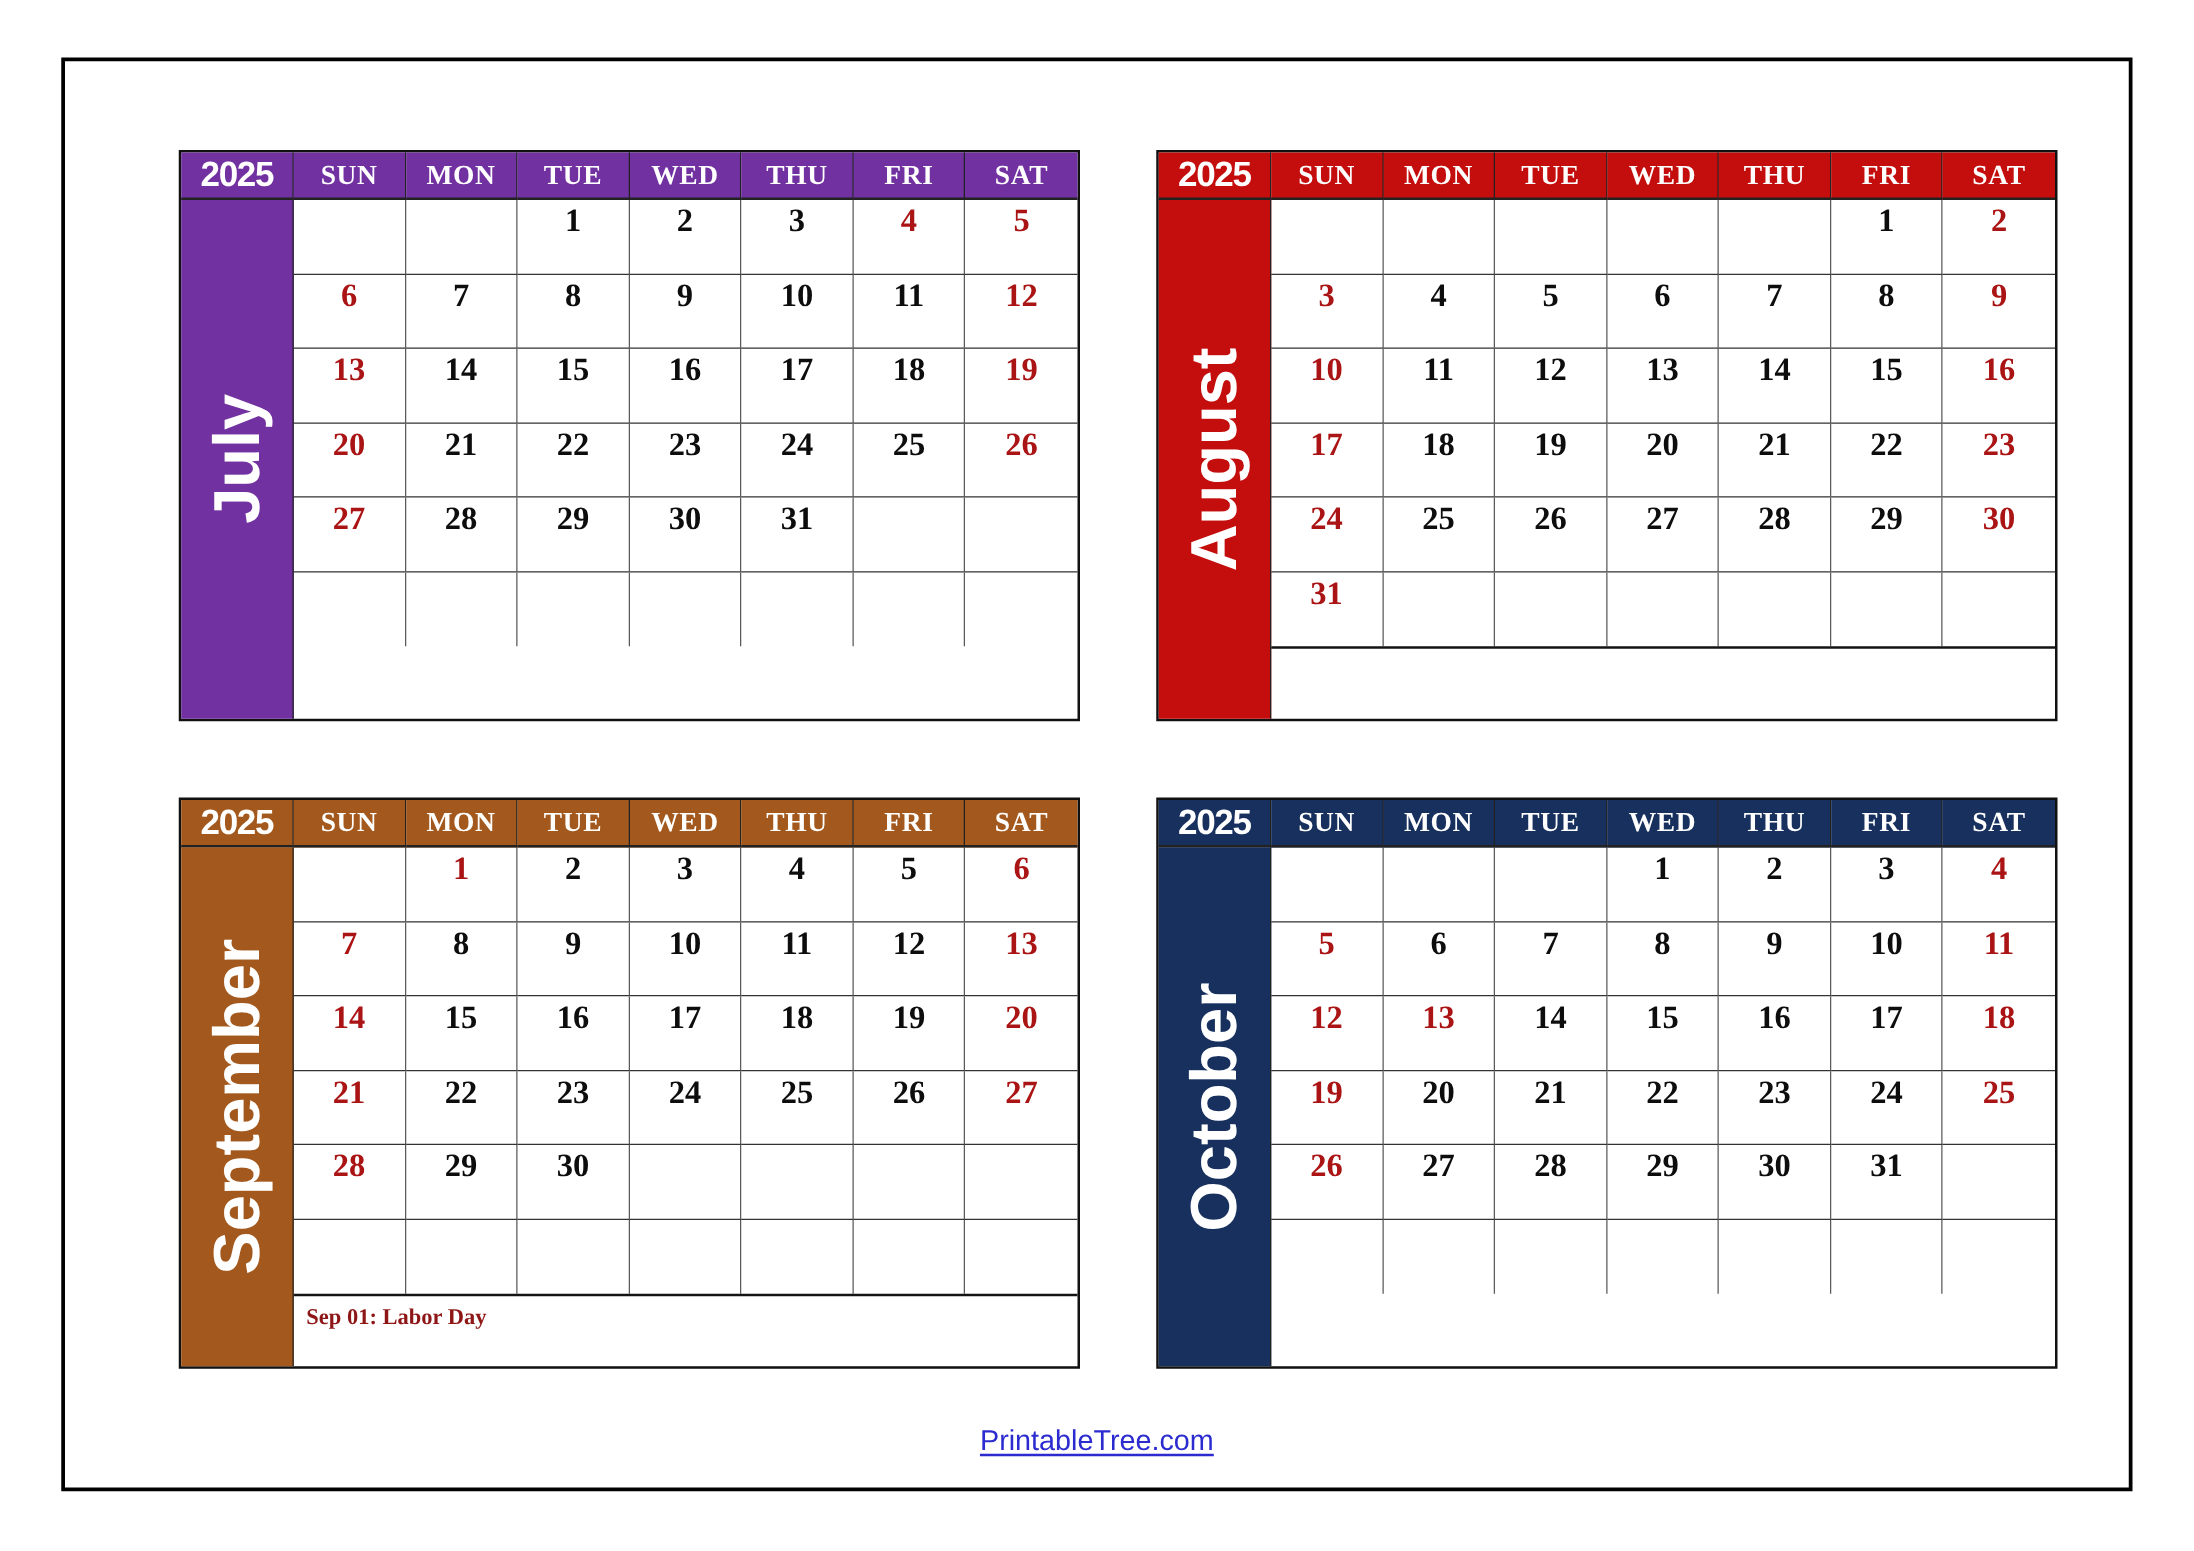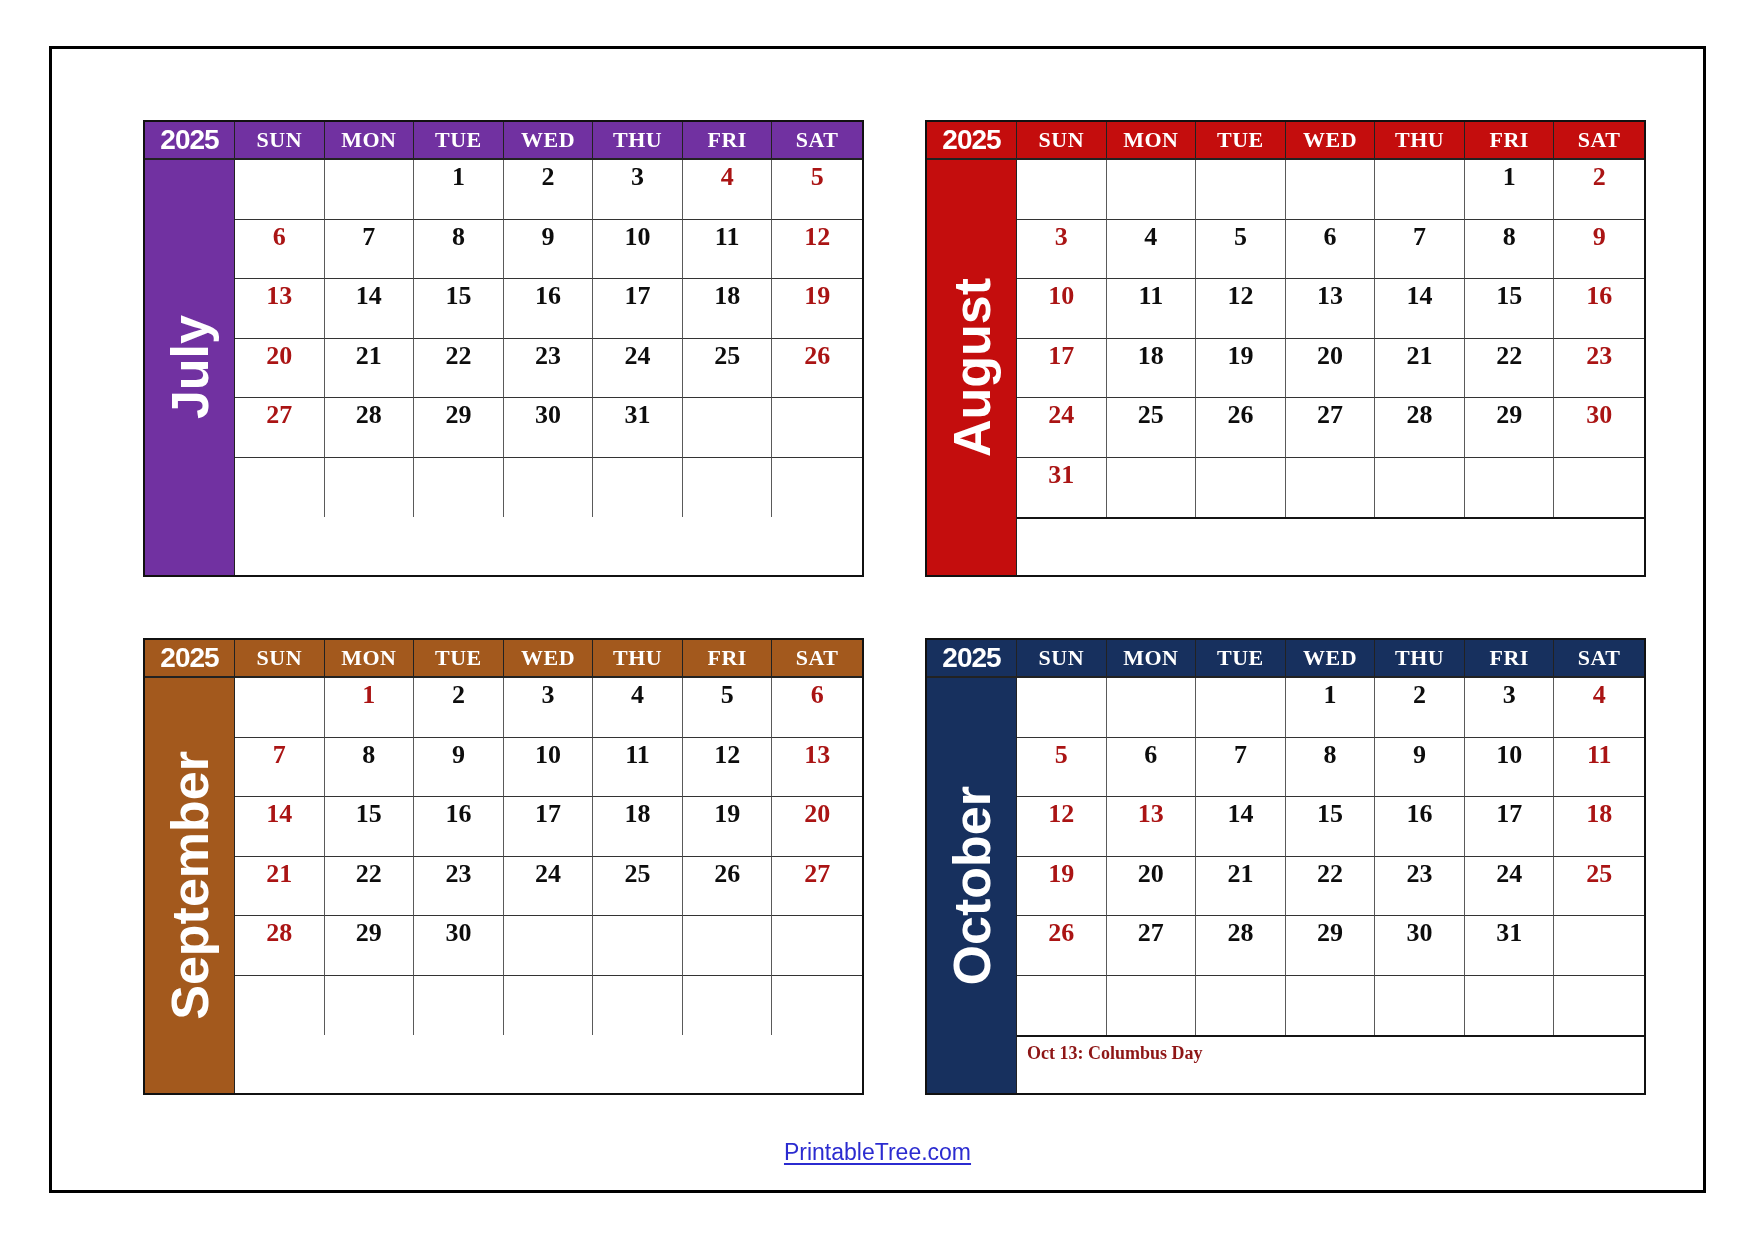--- a/index.html
+++ b/index.html
@@ -89,27 +89,27 @@
   <div class="holiday-area"></div>
 </section>
 
 <section class="cal" style="left: 143px; top: 638px; --c: #A3591D;">
   <div class="year-cell">2025</div>
   <div style="display:contents"><div class="day-h" style="grid-area: 1 / 2;">SUN</div><div class="day-h" style="grid-area: 1 / 3;">MON</div><div class="day-h" style="grid-area: 1 / 4;">TUE</div><div class="day-h" style="grid-area: 1 / 5;">WED</div><div class="day-h" style="grid-area: 1 / 6;">THU</div><div class="day-h" style="grid-area: 1 / 7;">FRI</div><div class="day-h lastcol" style="grid-area: 1 / 8;">SAT</div></div>
   <div class="month-col">
     <span class="month-name">September</span>
   </div>
   <div style="display:contents"><div class="cell" style="grid-area: 2 / 2;"></div><div class="cell red" style="grid-area: 2 / 3;">1</div><div class="cell" style="grid-area: 2 / 4;">2</div><div class="cell" style="grid-area: 2 / 5;">3</div><div class="cell" style="grid-area: 2 / 6;">4</div><div class="cell" style="grid-area: 2 / 7;">5</div><div class="cell red lastcol" style="grid-area: 2 / 8;">6</div><div class="cell red" style="grid-area: 3 / 2;">7</div><div class="cell" style="grid-area: 3 / 3;">8</div><div class="cell" style="grid-area: 3 / 4;">9</div><div class="cell" style="grid-area: 3 / 5;">10</div><div class="cell" style="grid-area: 3 / 6;">11</div><div class="cell" style="grid-area: 3 / 7;">12</div><div class="cell red lastcol" style="grid-area: 3 / 8;">13</div><div class="cell red" style="grid-area: 4 / 2;">14</div><div class="cell" style="grid-area: 4 / 3;">15</div><div class="cell" style="grid-area: 4 / 4;">16</div><div class="cell" style="grid-area: 4 / 5;">17</div><div class="cell" style="grid-area: 4 / 6;">18</div><div class="cell" style="grid-area: 4 / 7;">19</div><div class="cell red lastcol" style="grid-area: 4 / 8;">20</div><div class="cell red" style="grid-area: 5 / 2;">21</div><div class="cell" style="grid-area: 5 / 3;">22</div><div class="cell" style="grid-area: 5 / 4;">23</div><div class="cell" style="grid-area: 5 / 5;">24</div><div class="cell" style="grid-area: 5 / 6;">25</div><div class="cell" style="grid-area: 5 / 7;">26</div><div class="cell red lastcol" style="grid-area: 5 / 8;">27</div><div class="cell red" style="grid-area: 6 / 2;">28</div><div class="cell" style="grid-area: 6 / 3;">29</div><div class="cell" style="grid-area: 6 / 4;">30</div><div class="cell" style="grid-area: 6 / 5;"></div><div class="cell" style="grid-area: 6 / 6;"></div><div class="cell" style="grid-area: 6 / 7;"></div><div class="cell lastcol" style="grid-area: 6 / 8;"></div><div class="cell lastrow" style="grid-area: 7 / 2;"></div><div class="cell lastrow" style="grid-area: 7 / 3;"></div><div class="cell lastrow" style="grid-area: 7 / 4;"></div><div class="cell lastrow" style="grid-area: 7 / 5;"></div><div class="cell lastrow" style="grid-area: 7 / 6;"></div><div class="cell lastrow" style="grid-area: 7 / 7;"></div><div class="cell lastcol lastrow" style="grid-area: 7 / 8;"></div></div>
+  <div class="holiday-area">Sep 01: Labor Day</div>
 </section>
 
 <section class="cal" style="left: 925px; top: 638px; --c: #17305E;">
   <div class="year-cell">2025</div>
   <div style="display:contents"><div class="day-h" style="grid-area: 1 / 2;">SUN</div><div class="day-h" style="grid-area: 1 / 3;">MON</div><div class="day-h" style="grid-area: 1 / 4;">TUE</div><div class="day-h" style="grid-area: 1 / 5;">WED</div><div class="day-h" style="grid-area: 1 / 6;">THU</div><div class="day-h" style="grid-area: 1 / 7;">FRI</div><div class="day-h lastcol" style="grid-area: 1 / 8;">SAT</div></div>
   <div class="month-col">
     <span class="month-name">October</span>
   </div>
   <div style="display:contents"><div class="cell" style="grid-area: 2 / 2;"></div><div class="cell" style="grid-area: 2 / 3;"></div><div class="cell" style="grid-area: 2 / 4;"></div><div class="cell" style="grid-area: 2 / 5;">1</div><div class="cell" style="grid-area: 2 / 6;">2</div><div class="cell" style="grid-area: 2 / 7;">3</div><div class="cell red lastcol" style="grid-area: 2 / 8;">4</div><div class="cell red" style="grid-area: 3 / 2;">5</div><div class="cell" style="grid-area: 3 / 3;">6</div><div class="cell" style="grid-area: 3 / 4;">7</div><div class="cell" style="grid-area: 3 / 5;">8</div><div class="cell" style="grid-area: 3 / 6;">9</div><div class="cell" style="grid-area: 3 / 7;">10</div><div class="cell red lastcol" style="grid-area: 3 / 8;">11</div><div class="cell red" style="grid-area: 4 / 2;">12</div><div class="cell red" style="grid-area: 4 / 3;">13</div><div class="cell" style="grid-area: 4 / 4;">14</div><div class="cell" style="grid-area: 4 / 5;">15</div><div class="cell" style="grid-area: 4 / 6;">16</div><div class="cell" style="grid-area: 4 / 7;">17</div><div class="cell red lastcol" style="grid-area: 4 / 8;">18</div><div class="cell red" style="grid-area: 5 / 2;">19</div><div class="cell" style="grid-area: 5 / 3;">20</div><div class="cell" style="grid-area: 5 / 4;">21</div><div class="cell" style="grid-area: 5 / 5;">22</div><div class="cell" style="grid-area: 5 / 6;">23</div><div class="cell" style="grid-area: 5 / 7;">24</div><div class="cell red lastcol" style="grid-area: 5 / 8;">25</div><div class="cell red" style="grid-area: 6 / 2;">26</div><div class="cell" style="grid-area: 6 / 3;">27</div><div class="cell" style="grid-area: 6 / 4;">28</div><div class="cell" style="grid-area: 6 / 5;">29</div><div class="cell" style="grid-area: 6 / 6;">30</div><div class="cell" style="grid-area: 6 / 7;">31</div><div class="cell lastcol" style="grid-area: 6 / 8;"></div><div class="cell lastrow" style="grid-area: 7 / 2;"></div><div class="cell lastrow" style="grid-area: 7 / 3;"></div><div class="cell lastrow" style="grid-area: 7 / 4;"></div><div class="cell lastrow" style="grid-area: 7 / 5;"></div><div class="cell lastrow" style="grid-area: 7 / 6;"></div><div class="cell lastrow" style="grid-area: 7 / 7;"></div><div class="cell lastcol lastrow" style="grid-area: 7 / 8;"></div></div>
-  <div class="holiday-area">Oct 13: Columbus Day</div>
 </section>
 
 <div class="footer">
   <a href="#">PrintableTree.com</a>
 </div>
 
 </body></html>

